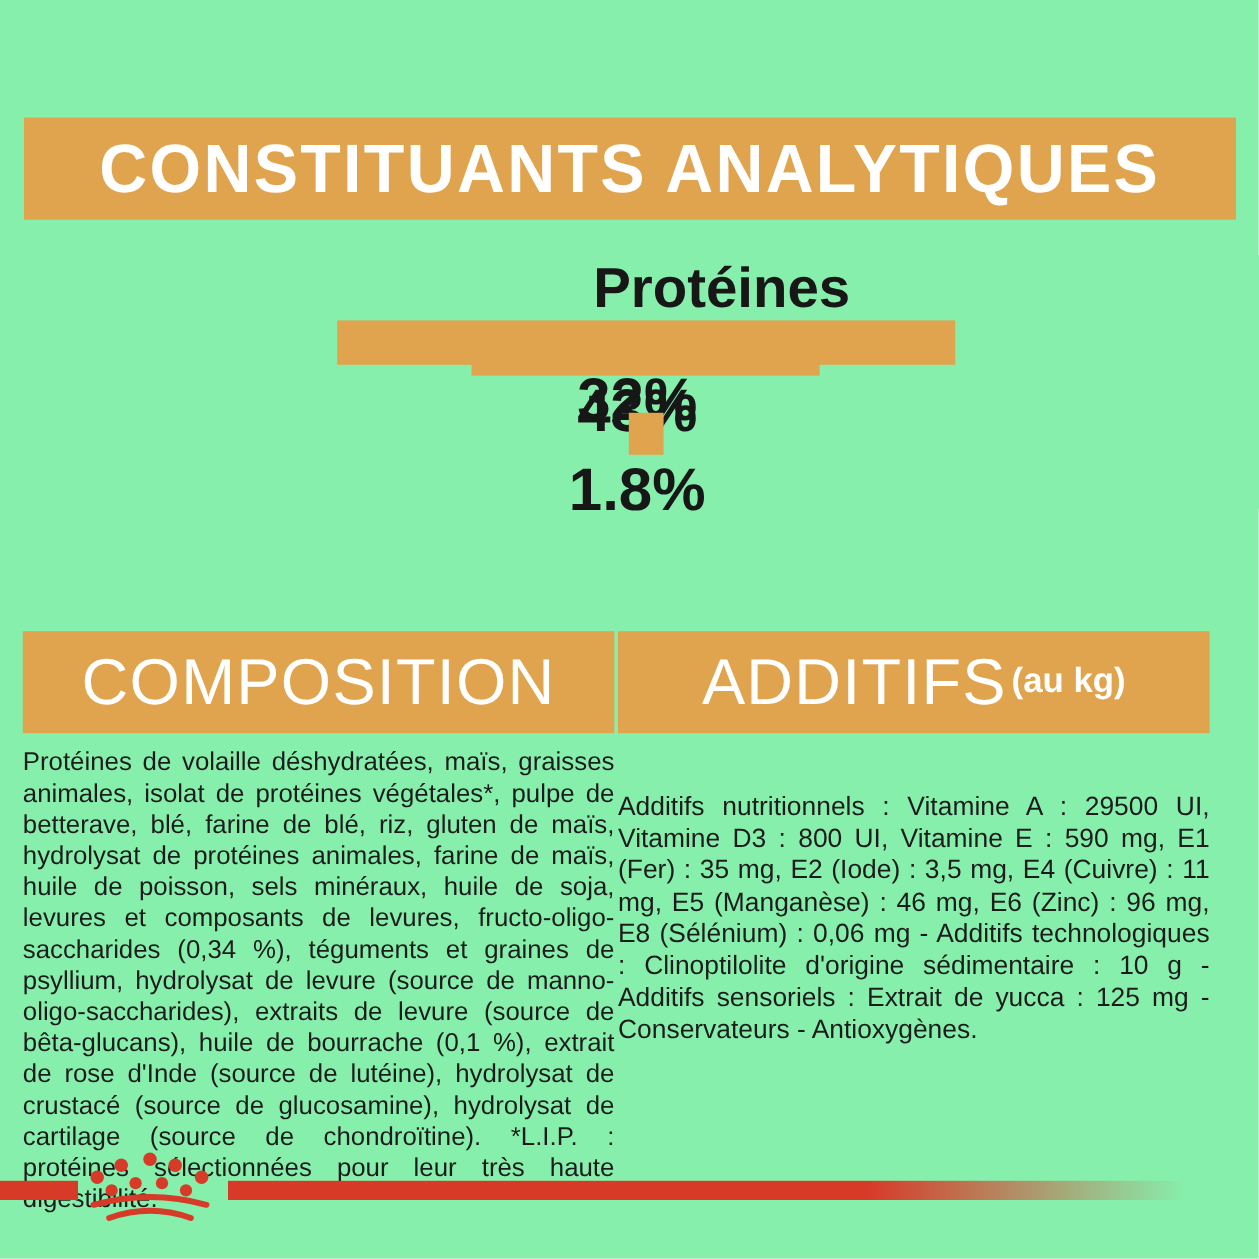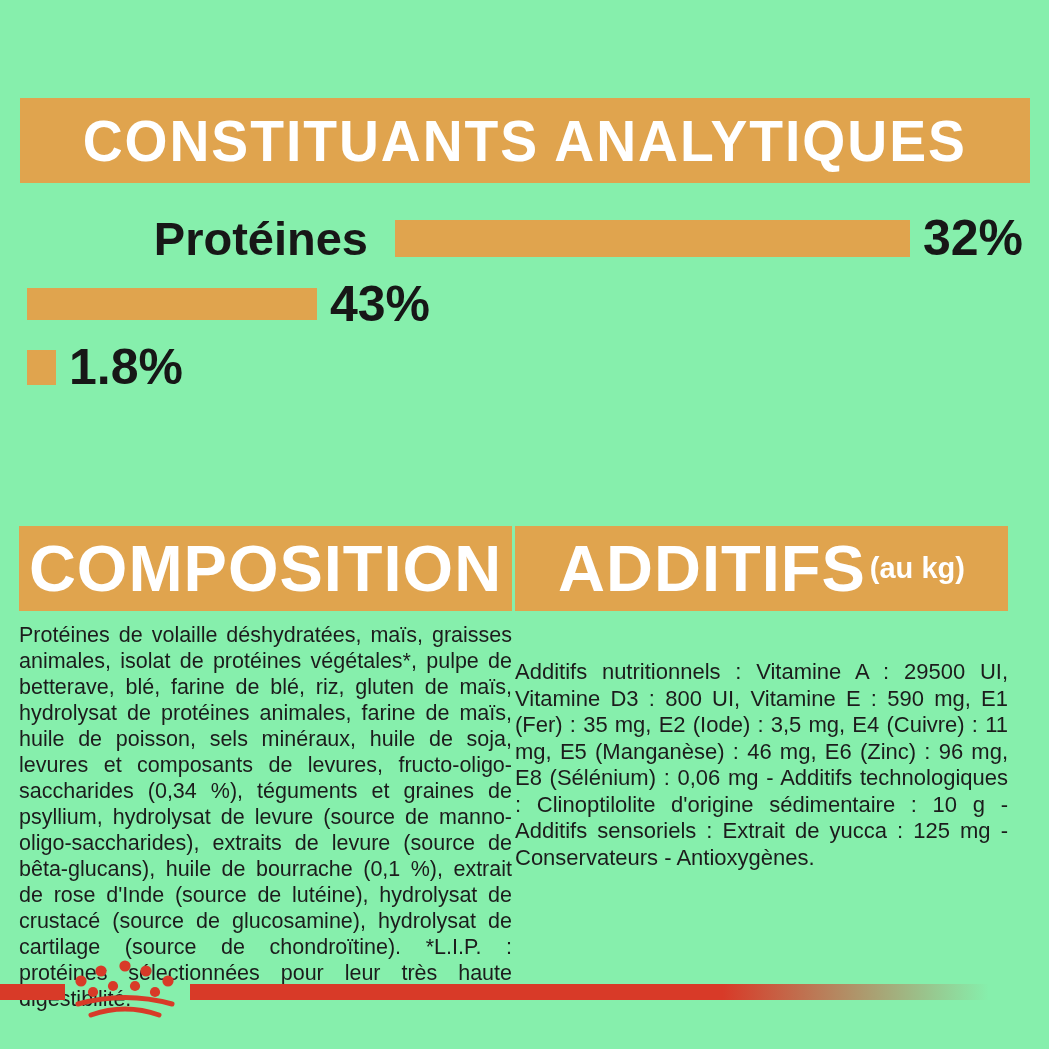--- a/index.html
+++ b/index.html
@@ -29,20 +29,21 @@
     transform: scaleX(0.97);
     white-space: nowrap;
   }
 
   
   .chart-row {
     position: absolute;
     left: 0; right: 0;
     display: flex;
     align-items: center;
+    flex-direction: column;
   }
   .chart-row .row-label {
     width: 368px;
     text-align: right;
     font-weight: bold;
     white-space: nowrap;
     color: #171717;
   }
   .chart-row .row-label span { display: inline-block; }
   .chart-row .row-bar {
@@ -73,22 +74,22 @@
   .section { position: absolute; top: 526px; width: 493px; }
   .section-composition { left: 19px; }
   .section-additives   { left: 515px; }
   .section-header {
     height: 85px;
     background: #E0A44E;
     display: flex; align-items: center; justify-content: center;
     color: #ffffff;
   }
   .section-header .sec-title {
-    font-size: 65px;
-    font-weight: bold;
+    font-size: 54px;
+    font-weight: normal;
     letter-spacing: 1px;
     white-space: nowrap;
   }
   .section-header .sec-suffix {
     font-size: 29px;
     font-weight: bold;
     margin-left: 4px;
     white-space: nowrap;
   }
   .section-body {

